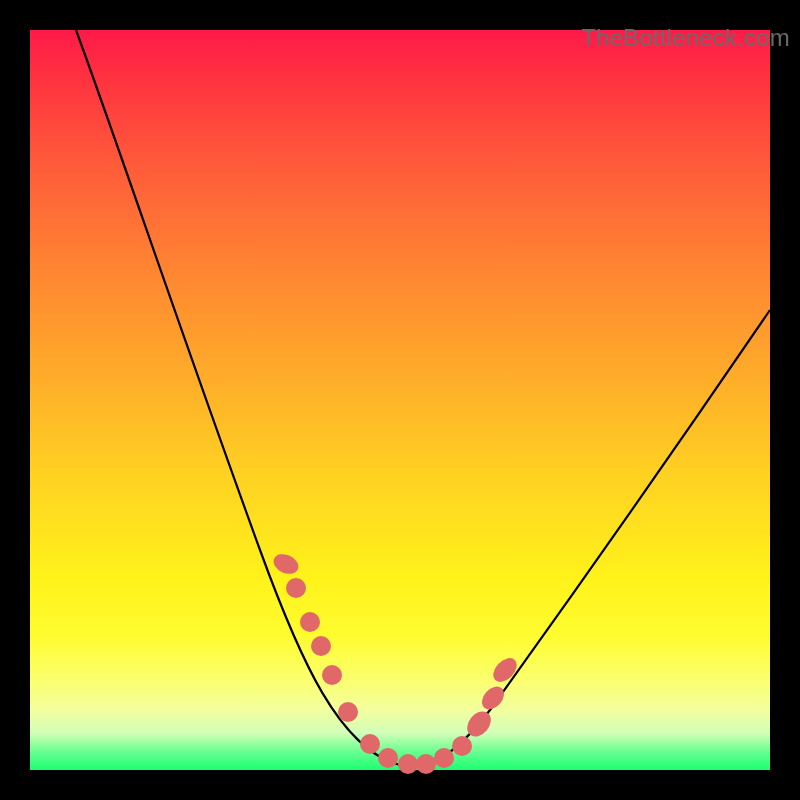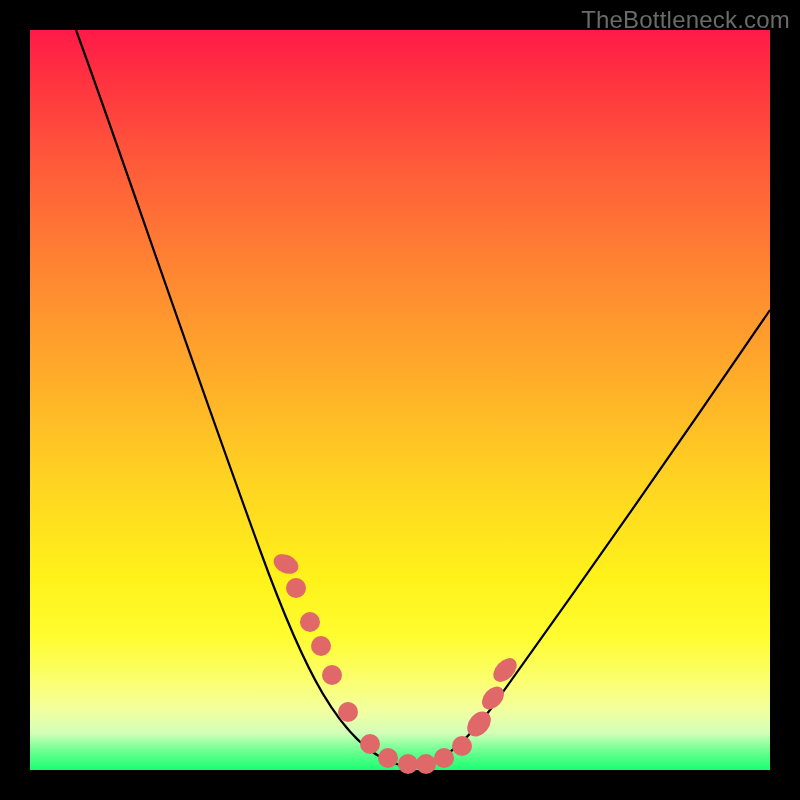--- a/index.html
+++ b/index.html
@@ -28,21 +28,21 @@
       #fffc30 82%,
       #fbff70 88%,
       #f2ffa0 92%,
       #d2ffb8 95%,
       #6aff90 97.5%,
       #1aff72 100%
     );
   }
   .watermark {
     position: absolute;
-    top: 6px;
+    top: 24px;
     right: 10px;
     color: #6a6a6a;
     font-size: 24px;
     font-weight: 500;
     letter-spacing: 0.2px;
     user-select: none;
   }
   svg.curve {
     position: absolute;
     left: 0; top: 0;

